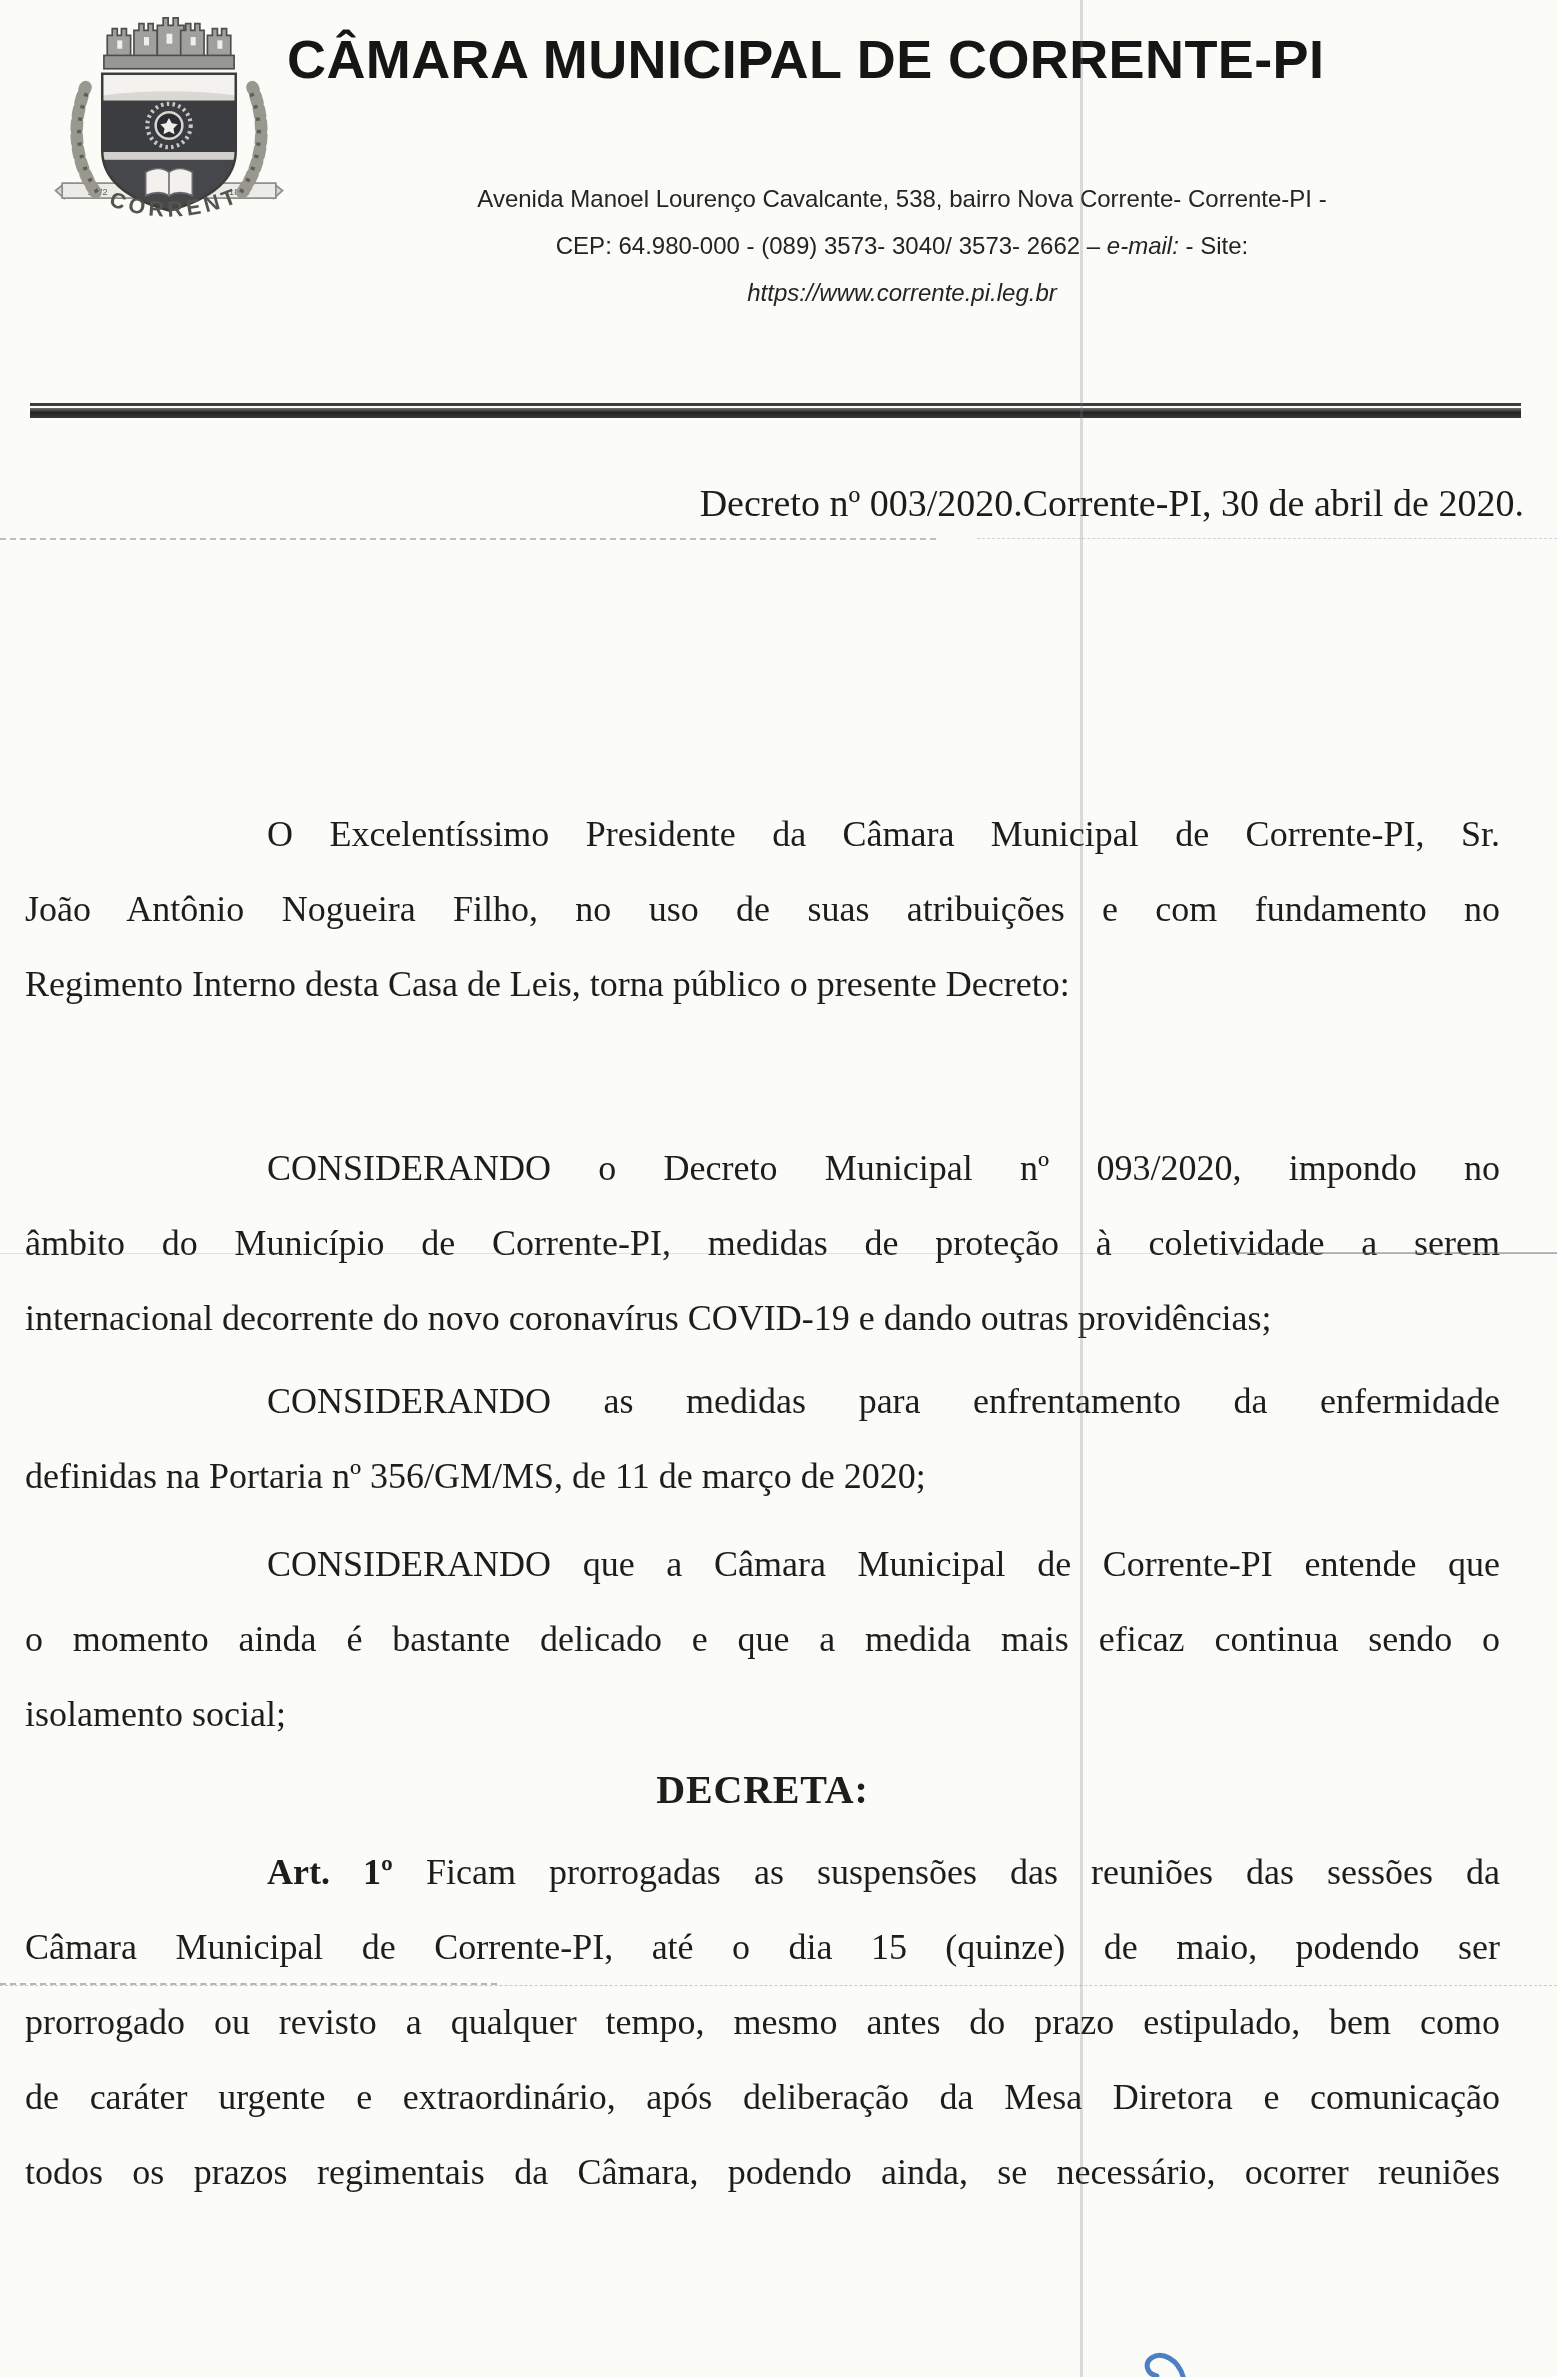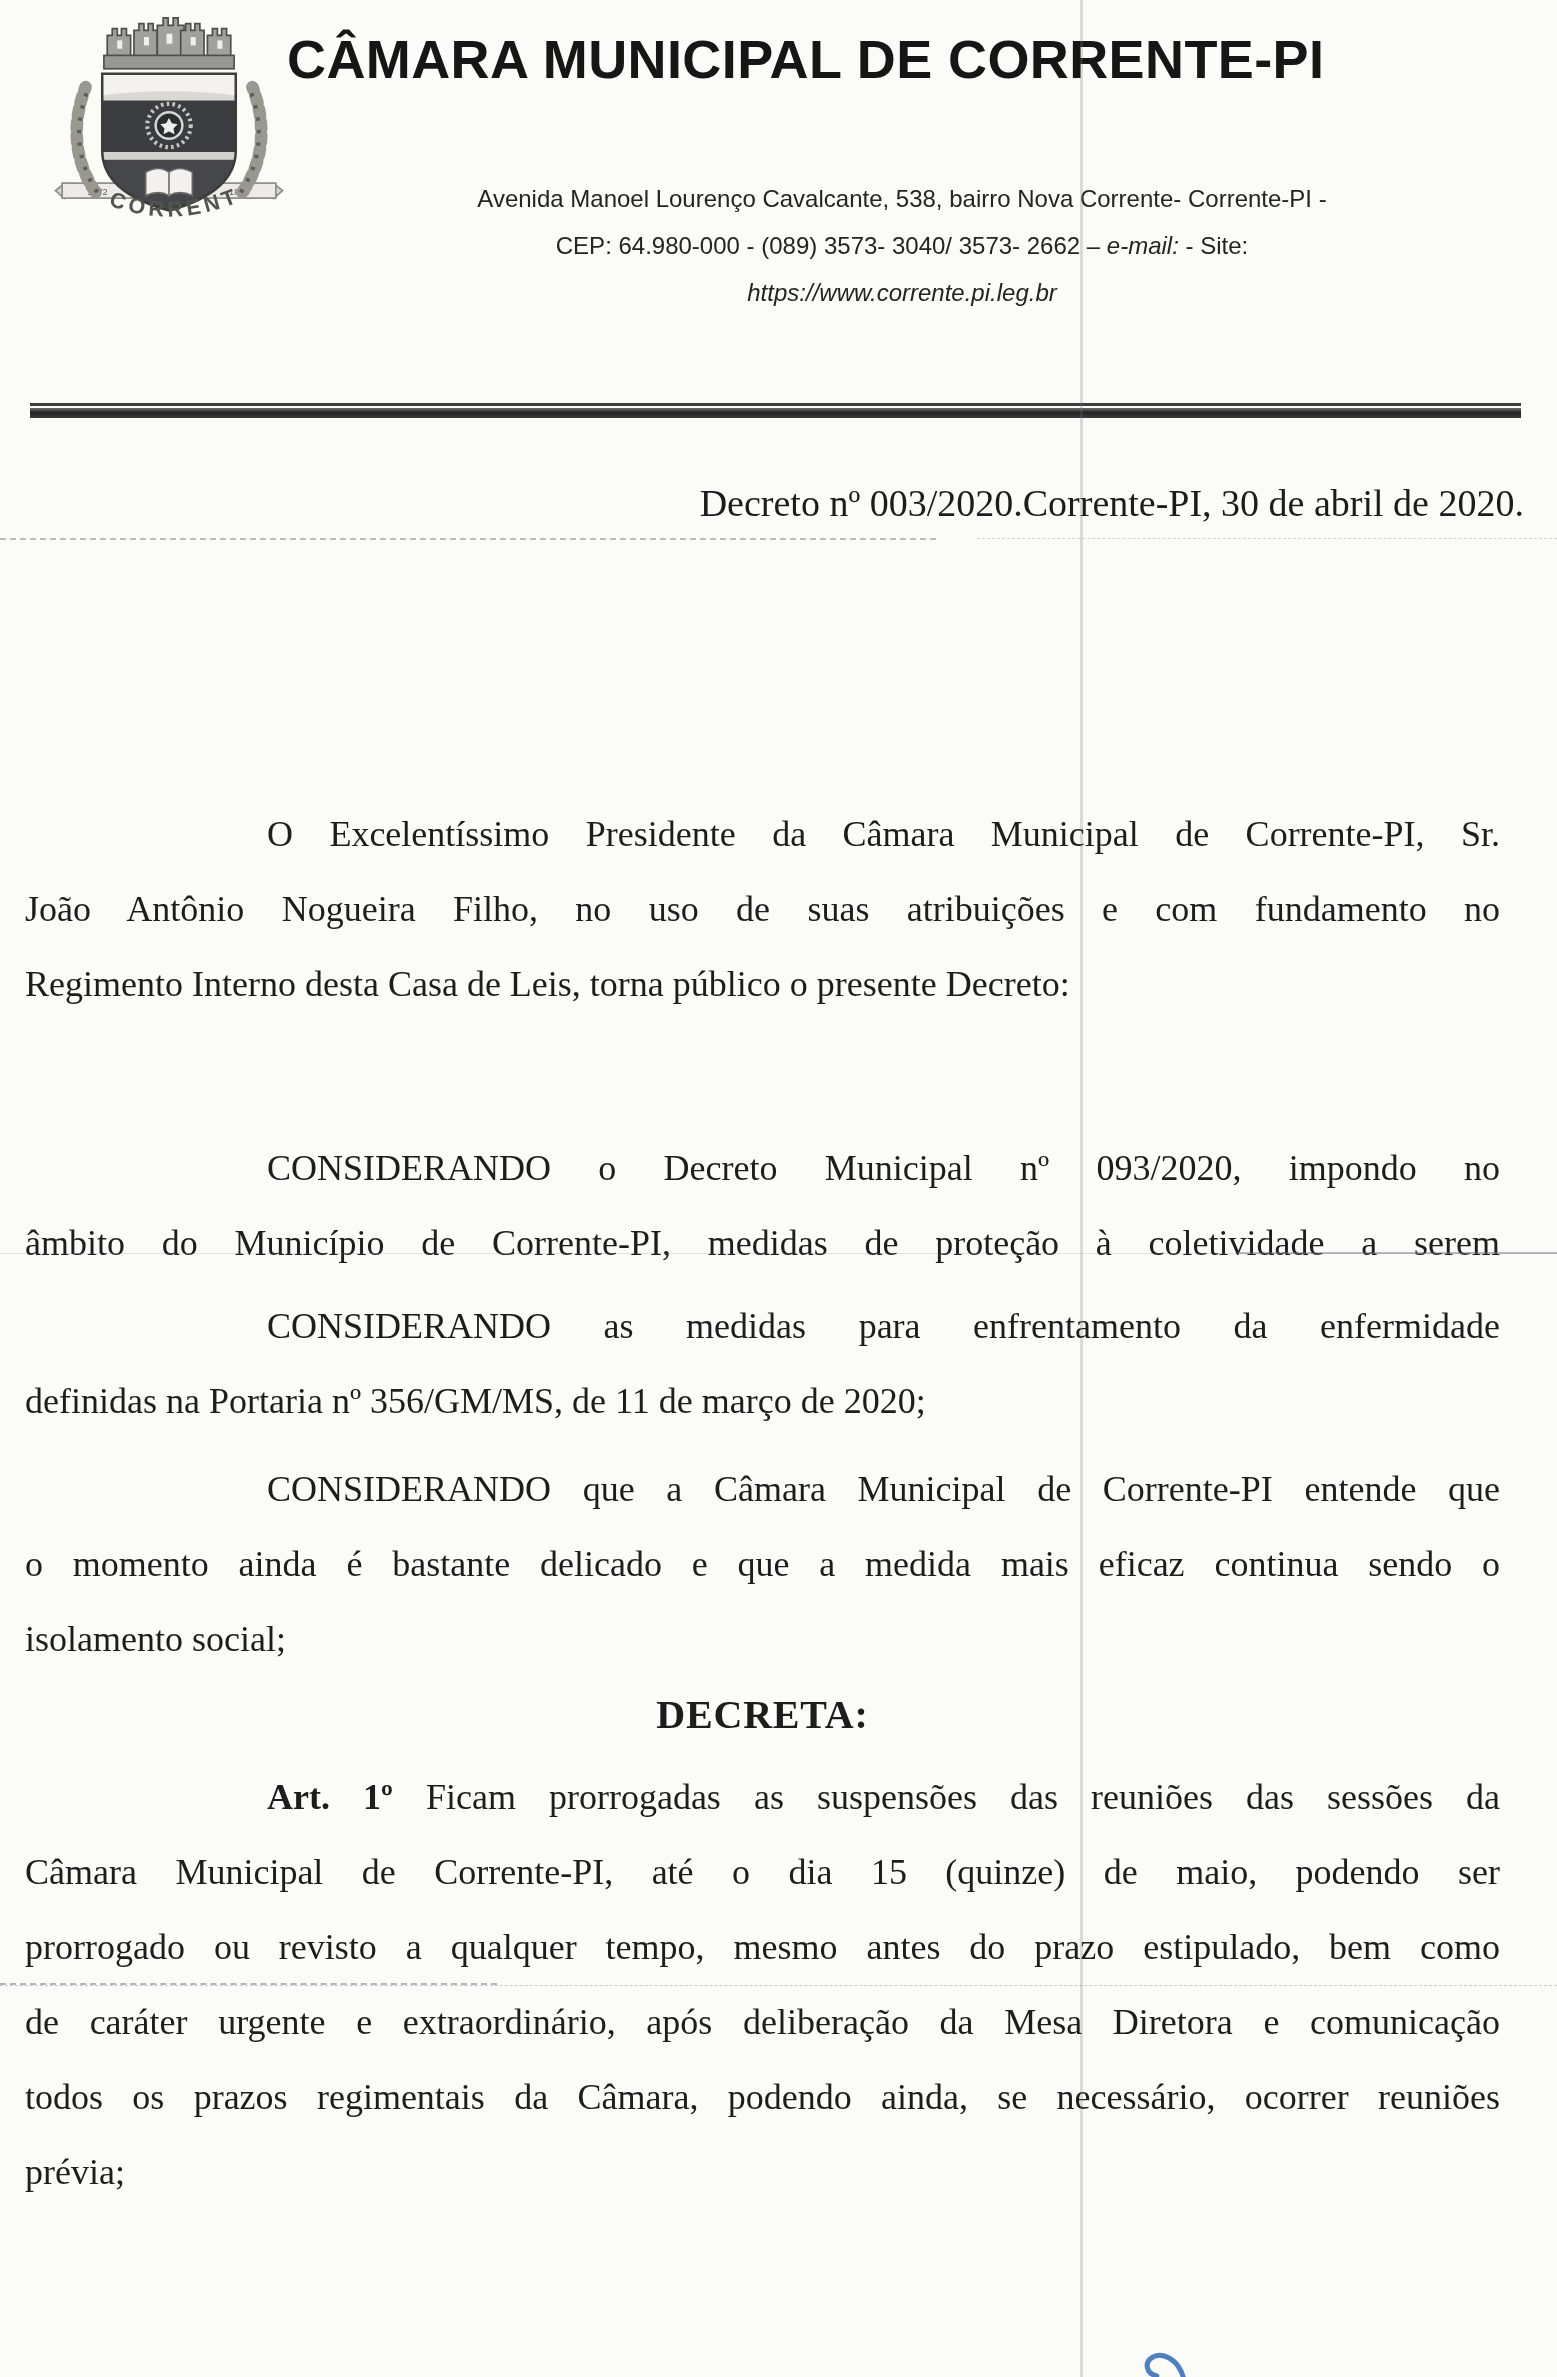--- a/index.html
+++ b/index.html
@@ -155,38 +155,38 @@
 
   <div class="body-block">
       <div class="para">
         <div class="bline stretch indent">O Excelentíssimo Presidente da Câmara Municipal de Corrente-PI, Sr.</div>
         <div class="bline stretch">João Antônio Nogueira Filho, no uso de suas atribuições e com fundamento no</div>
         <div class="bline">Regimento Interno desta Casa de Leis, torna público o presente Decreto:</div>
       </div>
       <div class="para">
         <div class="bline stretch indent">CONSIDERANDO o Decreto Municipal nº 093/2020, impondo no</div>
         <div class="bline stretch">âmbito do Município de Corrente-PI, medidas de proteção à coletividade a serem</div>
+        <div class="bline">internacional decorrente do novo coronavírus COVID-19 e dando outras providências;</div>
       </div>
       <div class="para">
         <div class="bline stretch indent">CONSIDERANDO as medidas para enfrentamento da enfermidade</div>
         <div class="bline">definidas na Portaria nº 356/GM/MS, de 11 de março de 2020;</div>
       </div>
       <div class="para">
         <div class="bline stretch indent">CONSIDERANDO que a Câmara Municipal de Corrente-PI entende que</div>
         <div class="bline stretch">o momento ainda é bastante delicado e que a medida mais eficaz continua sendo o</div>
         <div class="bline">isolamento social;</div>
       </div>
       <div class="decreta">DECRETA:</div>
       <div class="para">
         <div class="bline stretch indent"><b>Art. 1º</b> Ficam prorrogadas as suspensões das reuniões das sessões da</div>
         <div class="bline stretch">Câmara Municipal de Corrente-PI, até o dia 15 (quinze) de maio, podendo ser</div>
         <div class="bline stretch">prorrogado ou revisto a qualquer tempo, mesmo antes do prazo estipulado, bem como</div>
         <div class="bline stretch">de caráter urgente e extraordinário, após deliberação da Mesa Diretora e comunicação</div>
         <div class="bline stretch">todos os prazos regimentais da Câmara, podendo ainda, se necessário, ocorrer reuniões</div>
-        <div class="bline">prévia;</div>
       </div>
     </div>
 
   <div class="fold-line"></div>
   <div class="streak streak-1a"></div>
   <div class="streak streak-1b"></div>
   <div class="streak streak-2a"></div>
   <div class="streak streak-2b"></div>
   <div class="streak streak-3a"></div>
   <div class="streak streak-3b"></div>

